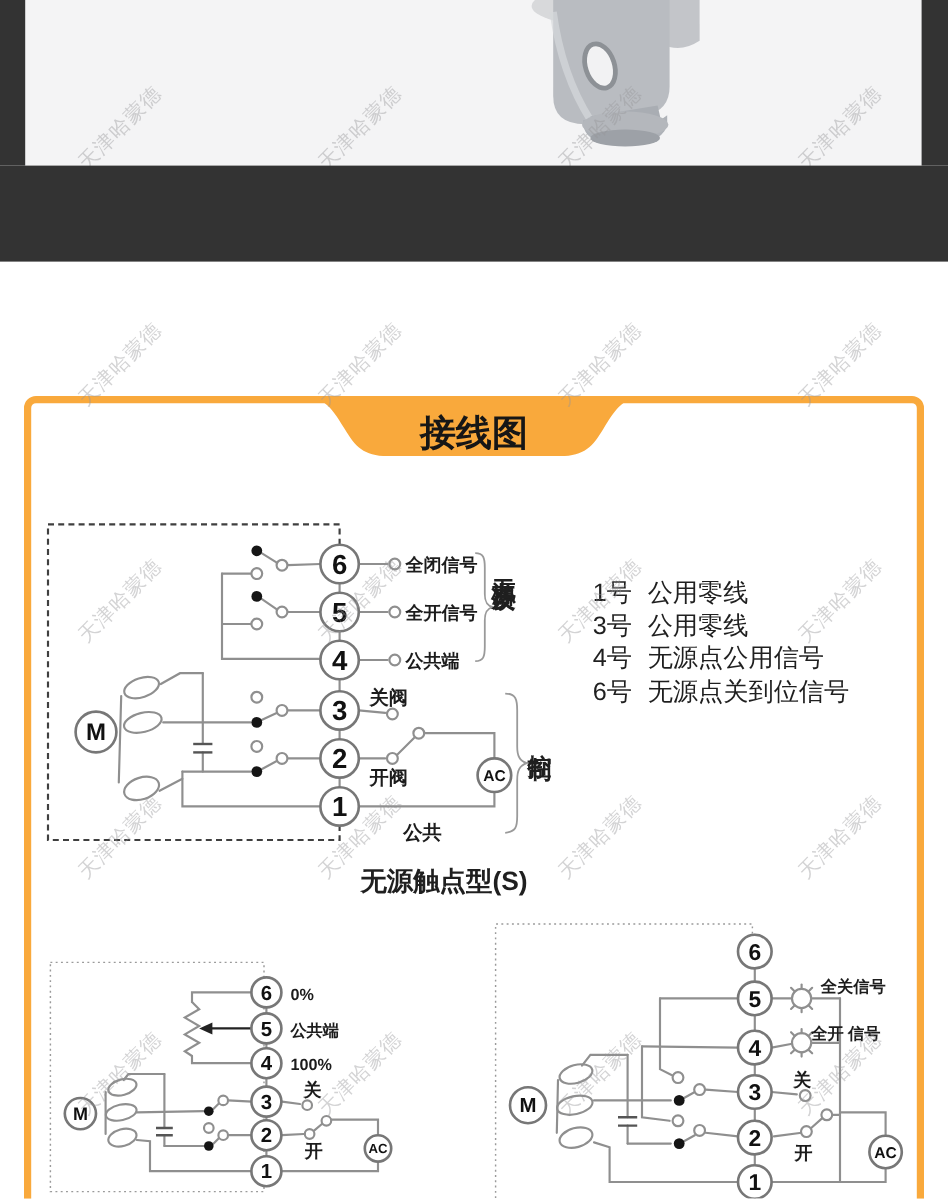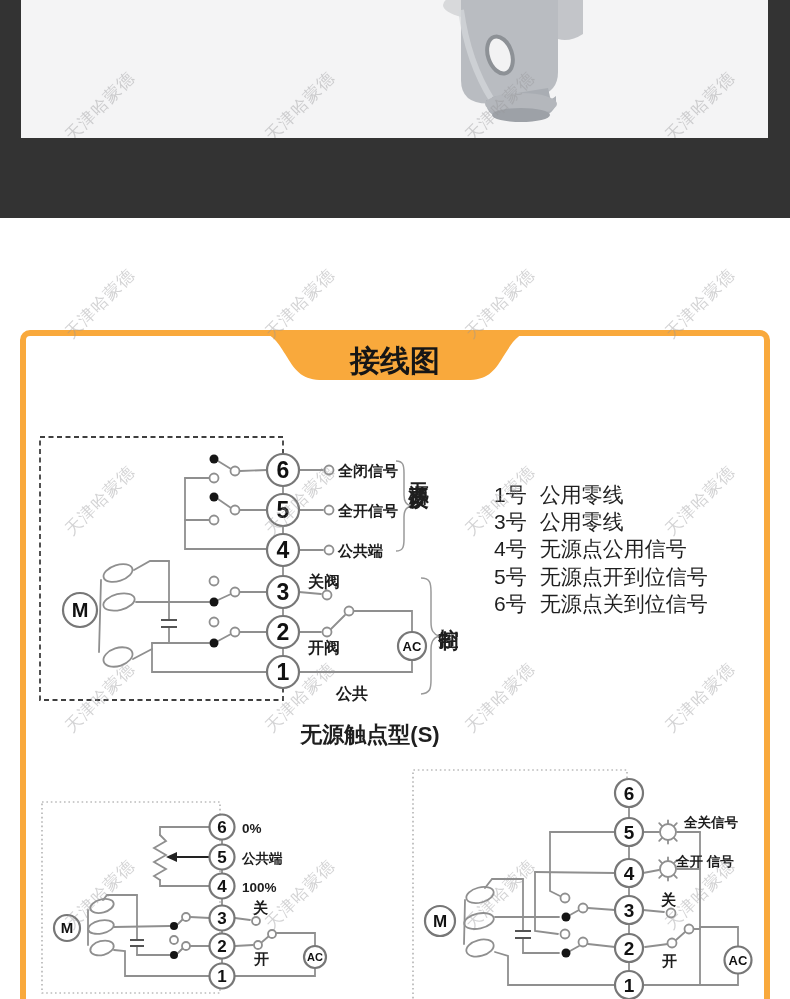--- a/index.html
+++ b/index.html
@@ -353,21 +353,20 @@
       <text class="lbl" x="676" y="866" font-size="13.5">全开 信号</text>
       <text class="lbl" x="661" y="905" font-size="15">关</text>
       <text class="lbl" x="662" y="966" font-size="15">开</text>
     </g>
   </svg>
 
   <div class="overlay legend">
     <div class="legend-row"><span class="legend-num">1号</span><span>公用零线</span></div>
     <div class="legend-row"><span class="legend-num">3号</span><span>公用零线</span></div>
     <div class="legend-row"><span class="legend-num">4号</span><span>无源点公用信号</span></div>
-    <div class="legend-row"><span class="legend-num">5号</span><span>无源点开到位信号</span></div>
     <div class="legend-row"><span class="legend-num">6号</span><span>无源点关到位信号</span></div>
   </div>
 
   <div class="overlay caption">无源触点型(S)</div>
   <div class="overlay vlabel v-feedback">无源反馈</div>
   <div class="overlay vlabel v-control">控制</div>
 
   <div id="wm-b" class="wm-layer">
       <div class="wm" style="left: 35px; top: 292px;">天津哈蒙德</div>
       <div class="wm" style="left: 235px; top: 292px;">天津哈蒙德</div>

